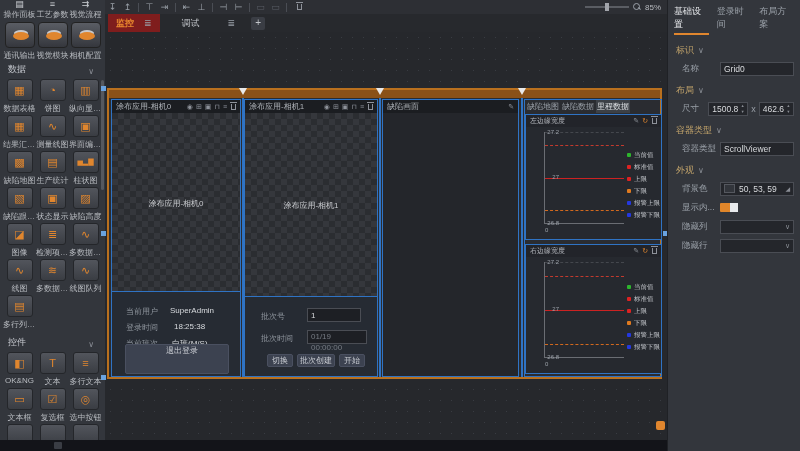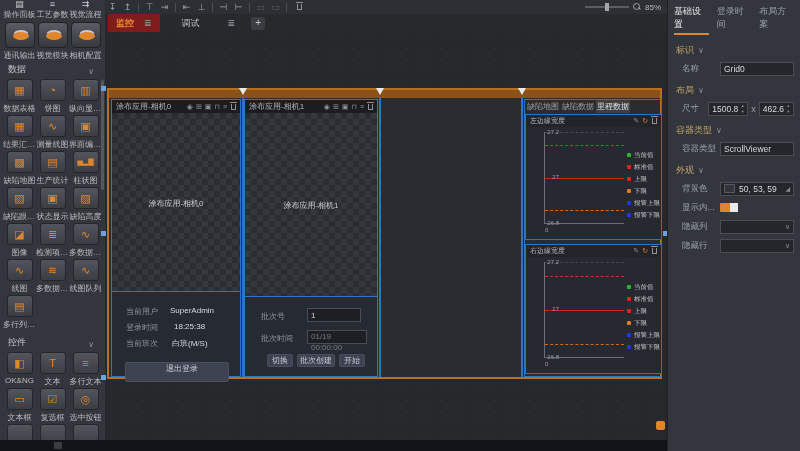--- a/index.html
+++ b/index.html
@@ -356,21 +356,21 @@
         <div class="checker" style="top:13px; height:180px;">
           <span>涂布应用-相机0</span>
         </div>
         <div class="p-foot" style="height:85px;">
           <span class="f-row f-lbl" style="left:14px; top:14px;">当前用户</span>
           <span class="f-row f-val" style="left:58px; top:14px;">SuperAdmin</span>
           <span class="f-row f-lbl" style="left:14px; top:30px;">登录时间</span>
           <span class="f-row f-val" style="left:62px; top:30px;">18:25:38</span>
           <span class="f-row f-lbl" style="left:14px; top:46px;">当前班次</span>
           <span class="f-row f-val" style="left:60px; top:46px;">白班(M/S)</span>
-          <div class="btn" style="left:13px; top:70px; width:104px; height:20px;padding-left:10px;">退出登录</div>
+          <div class="btn" style="left:13px; top:52px; width:104px; height:30px;padding-left:10px;">退出登录</div>
         </div>
       </div>
 
       <div class="panel" style="left:135px; top:9px; width:134px; height:278px;">
         <div class="p-head">
           <span class="ttl">涂布应用-相机1</span>
           <span class="p-ico">◉</span>
           <span class="p-ico">⊞</span>
           <span class="p-ico">▣</span>
           <span class="p-ico">⊓</span>
@@ -384,20 +384,26 @@
           <span class="f-row f-lbl" style="left:16px; top:14px;">批次号</span>
           <input class="inp" style="left: 62px; top: 11px; width: 54px; height: 14px;" value="1">
           <span class="f-row f-lbl" style="left:16px; top:36px;">批次时间</span>
           <div class="inp ghost" style="left:62px; top:33px; width:60px; height:14px;">01/19 00:00:00</div>
           <div class="btn" style="left:22px; top:57px; width:26px; height:13px;">切换</div>
           <div class="btn" style="left:52px; top:57px; width:38px; height:13px;">批次创建</div>
           <div class="btn" style="left:94px; top:57px; width:26px; height:13px;">开始</div>
         </div>
       </div>
 
+      <div class="panel" style="left:273px; top:9px; width:137px; height:278px; background:#24262b;">
+        <div class="p-head">
+          <span class="ttl">缺陷画面</span>
+          <span class="p-ico">✎</span>
+        </div>
+      </div>
 
       <div class="abs" style="left:415px; top:9px; width:138px; height:278px; border:1px solid #2f73c4;">
         <div class="ct" style="left:1px; width:34px;">缺陷地图</div>
         <div class="ct" style="left:36px; width:34px;">缺陷数据</div>
         <div class="ct active" style="left:71px; width:34px;">里程数据</div>
 
         <div class="chart" style="top:14px; height:126px;">
           <div class="c-head">
             <span class="ttl">左边缘宽度</span>
             <span class="c-ico">✎</span>

